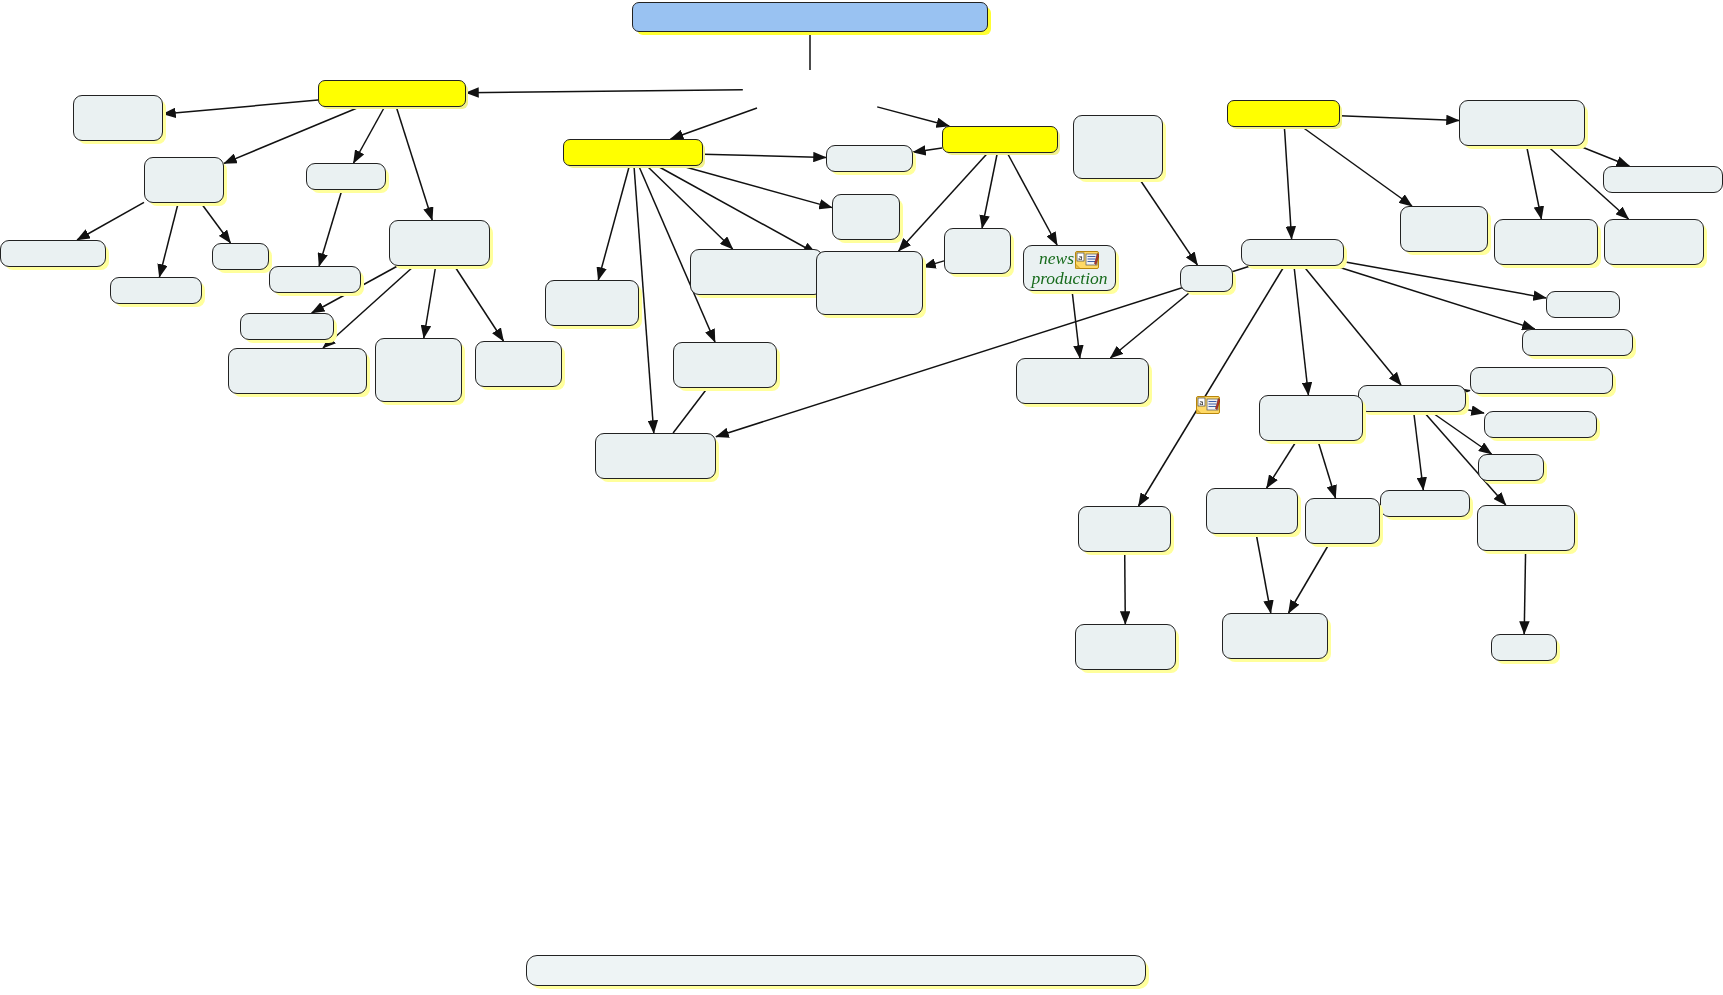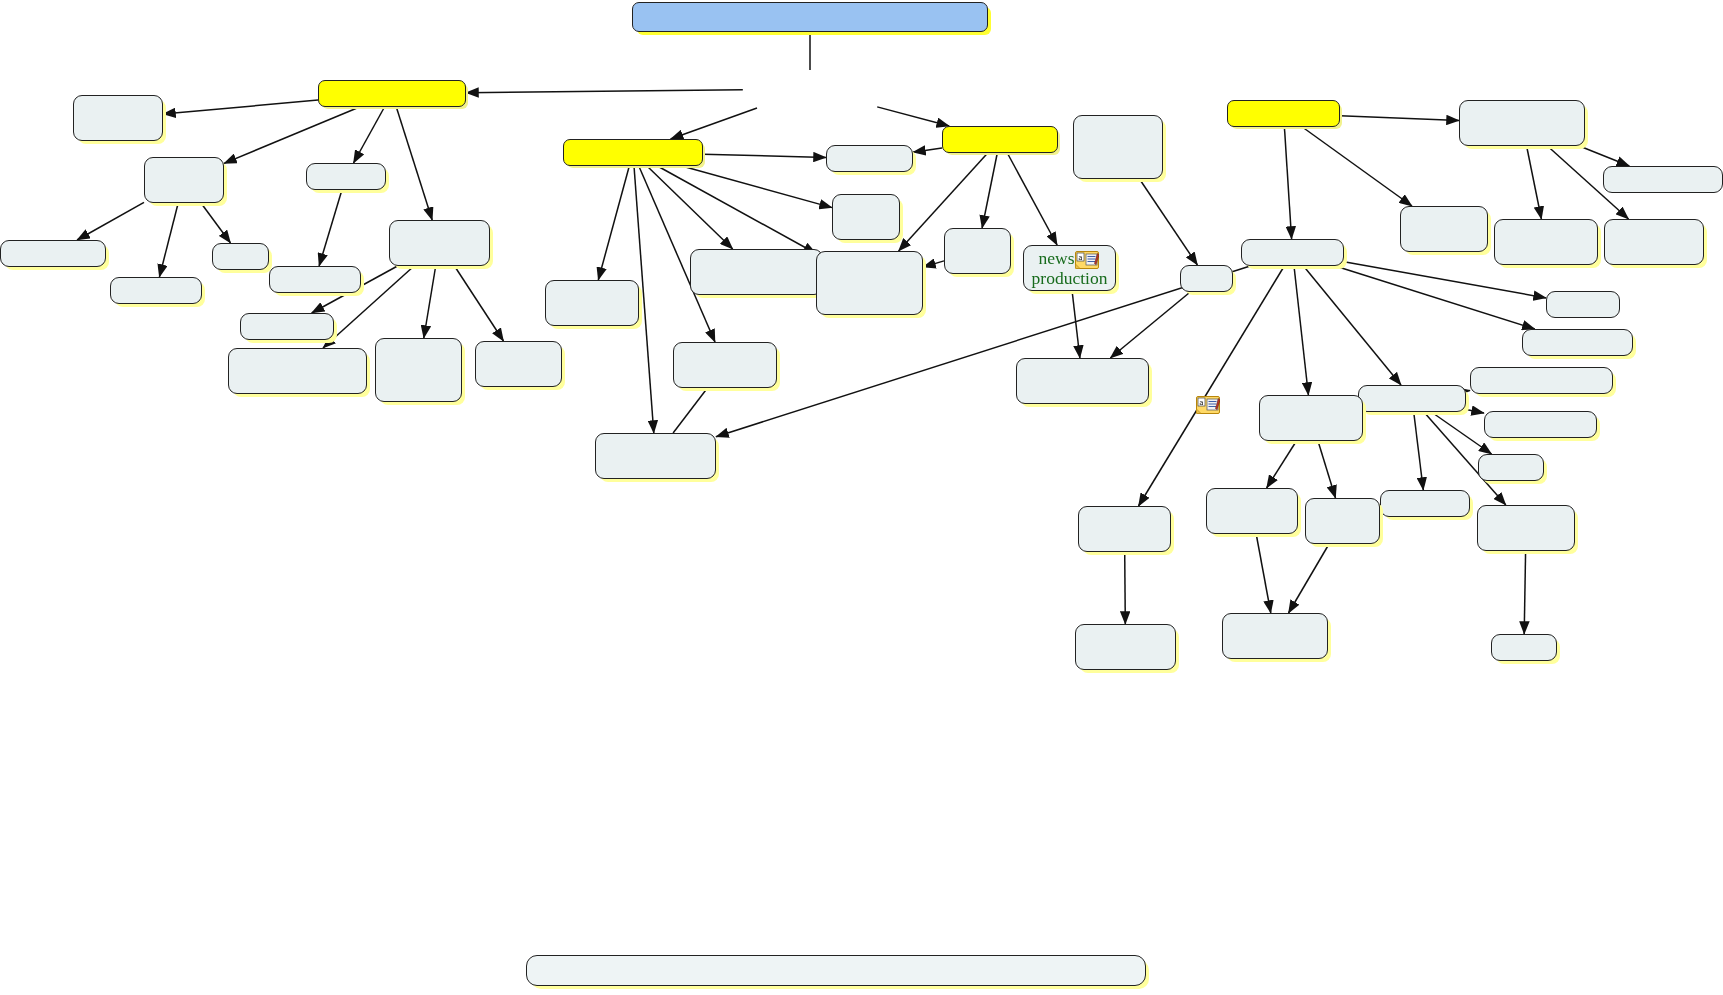--- a/index.html
+++ b/index.html
@@ -32,20 +32,21 @@
     font-size: 17.5px;
     line-height: 1.08;
     text-align: center;
     display: flex;
     align-items: center;
     justify-content: center;
     padding: 2px 7px;
     box-shadow: 4px 4px 0px -1px #ffff9c;
     white-space: pre;
     z-index: 5;
+    font-style: italic;
   }
   .node.green { color: #176b1c; }
   .node.yellow {
     background: #ffff00;
     box-shadow: 3px 3px 0px -1px #f2f28c;
     border-radius: 7px;
   }
   .node.title {
     background: #99c2f2;
     border-radius: 7px;

